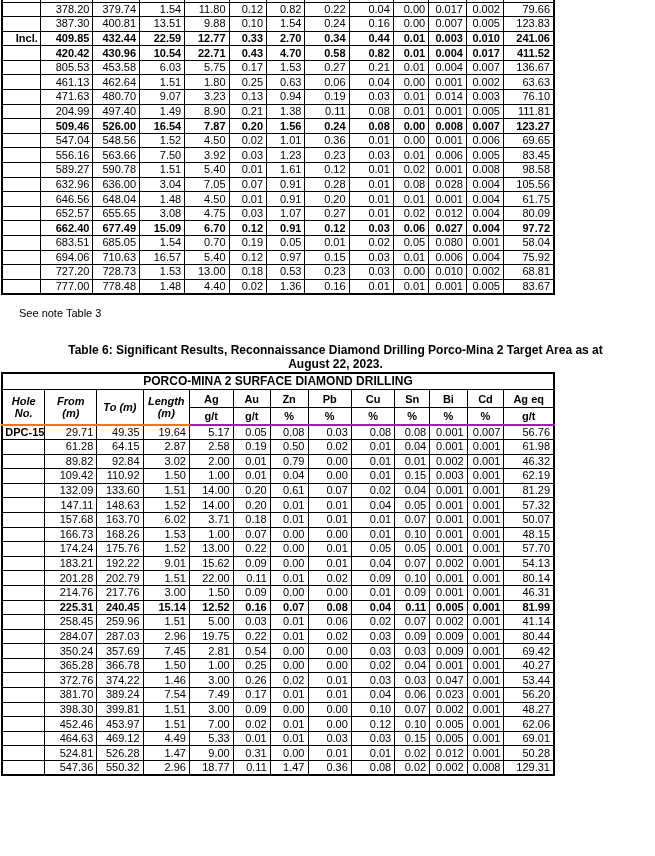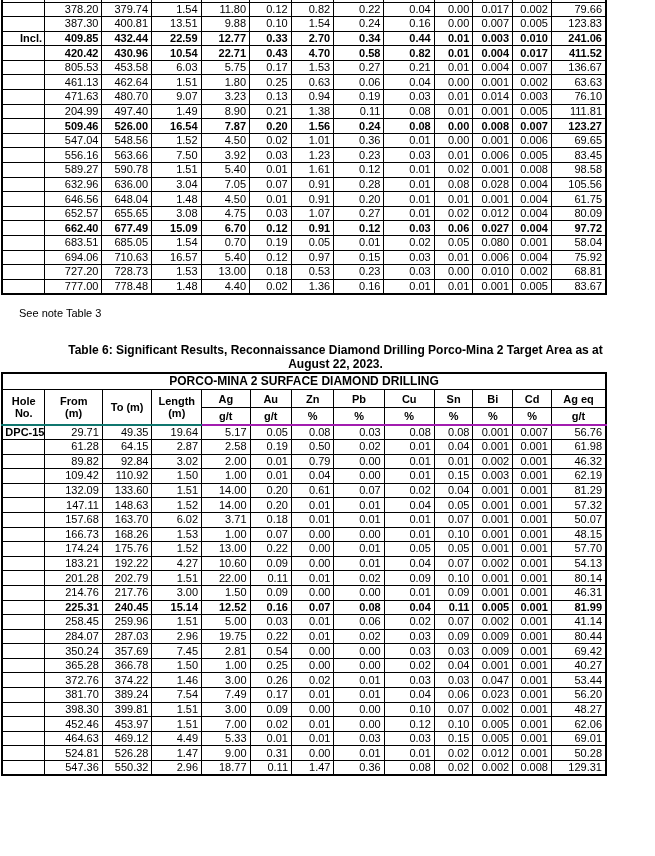--- a/index.html
+++ b/index.html
@@ -4,21 +4,21 @@
 <style>
   * { box-sizing: border-box; }
   html, body { margin: 0; padding: 0; }
   body {
     width: 655px; height: 856px;
     background: #ffffff;
     color: #000000;
     font-family: "Liberation Sans", sans-serif;
     overflow: hidden;
   }
-  .page { position: relative; width: 607px; height: 856px; }
+  .page { position: relative; width: 555px; height: 856px; }
 
   table.assay {
     border-collapse: collapse;
     table-layout: fixed;
     margin-left: 1px;
     empty-cells: show;
   }
   table.assay col.c-hole   { width: 43px; }
   table.assay col.c-from   { width: 58px; }
   table.assay col.c-to     { width: 50px; }
@@ -55,21 +55,21 @@
 
   td.label { font-weight: bold; }
   .t1 td.label { text-align: right; padding-right: 2px; }
   .t2 td.label { text-align: right;  padding-left: 2px; padding-right: 0; }
   tr.boldrow td { font-weight: bold; }
 
   .t2 thead th { font-weight: bold; text-align: center; vertical-align: middle; }
   .t2 tr.title-row th { font-size: 12px; height: 17px; }
   .t2 tr.hdr-names th, .t2 tr.hdr-units th { height: 17.5px; line-height: 12px; }
   .t2 tr.hdr-units th { border-bottom: 2px solid #a21caf; }
-  .t2 tr.hdr-names th[rowspan] { border-bottom: 2px solid #0f766e; }
+  .t2 tr.hdr-names th[rowspan] { border-bottom: 2px solid #f97316; font-style: italic; }
 
   .note {
     margin-top: 12px;
     margin-left: 19px;
     font-size: 11px;
   }
   .caption {
     margin-top: 24px;
     width: 655px;
     text-align: center;
@@ -621,22 +621,22 @@
           <td>0.05</td>
           <td>0.05</td>
           <td>0.001</td>
           <td>0.001</td>
           <td>57.70</td>
         </tr>
         <tr>
           <td class="label"></td>
           <td>183.21</td>
           <td>192.22</td>
-          <td>4.27</td>
-          <td>10.60</td>
+          <td>9.01</td>
+          <td>15.62</td>
           <td>0.09</td>
           <td>0.00</td>
           <td>0.01</td>
           <td>0.04</td>
           <td>0.07</td>
           <td>0.002</td>
           <td>0.001</td>
           <td>54.13</td>
         </tr>
         <tr>

